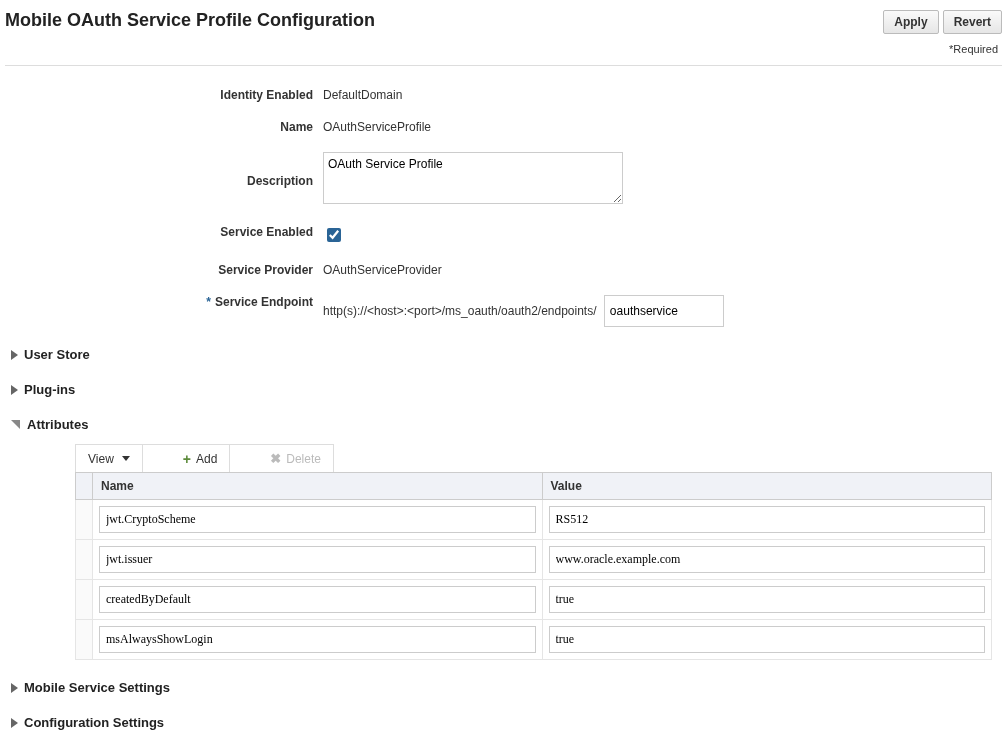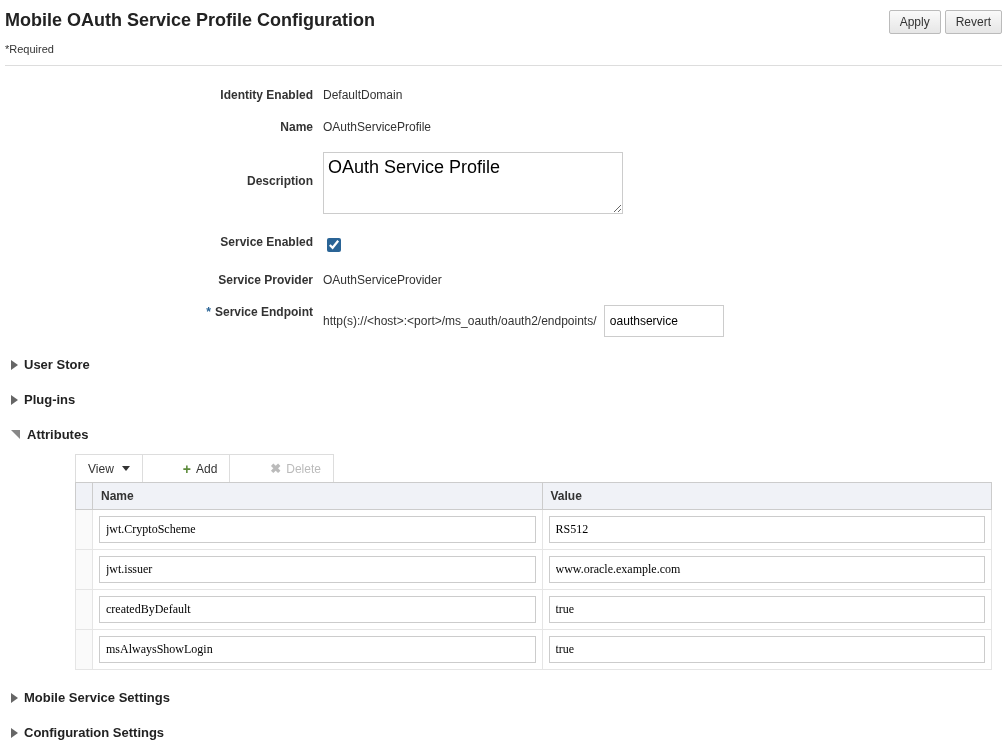--- a/index.html
+++ b/index.html
@@ -25,27 +25,27 @@
   }
   .button-bar {
     display: flex;
     gap: 4px;
   }
   .btn {
     border: 1px solid #bbb;
     background: linear-gradient(#fafafa,#e6e6e6);
     padding: 4px 10px;
     font-size: 12px;
-    font-weight: normal;
+    font-weight: bold;
     color: #333;
     cursor: pointer;
     border-radius: 2px;
   }
   .required-note {
-    text-align: left;
+    text-align: right;
     font-size: 11px;
     color: #333;
     margin-top: 6px;
     margin-right: 4px;
   }
   hr.divider {
     border: none;
     border-top: 1px solid #ddd;
     margin: 10px 0 18px 0;
   }
@@ -63,23 +63,23 @@
     font-size: 12px;
   }
   .form-value {
     padding-top: 4px;
     font-size: 12px;
     color: #333;
   }
   .form-spacer { height: 14px; grid-column: 1 / -1; }
   textarea.desc {
     width: 300px;
-    height: 62px;
+    height: 52px;
     font-family: Tahoma, Arial, sans-serif;
-    font-size: 18px;
+    font-size: 12px;
     padding: 4px;
     border: 1px solid #ccc;
     resize: both;
   }
   input[type="text"].endpoint {
     width: 120px;
     font-family: Tahoma, Arial, sans-serif;
     font-size: 12px;
     padding: 8px 5px;
     border: 1px solid #ccc;

